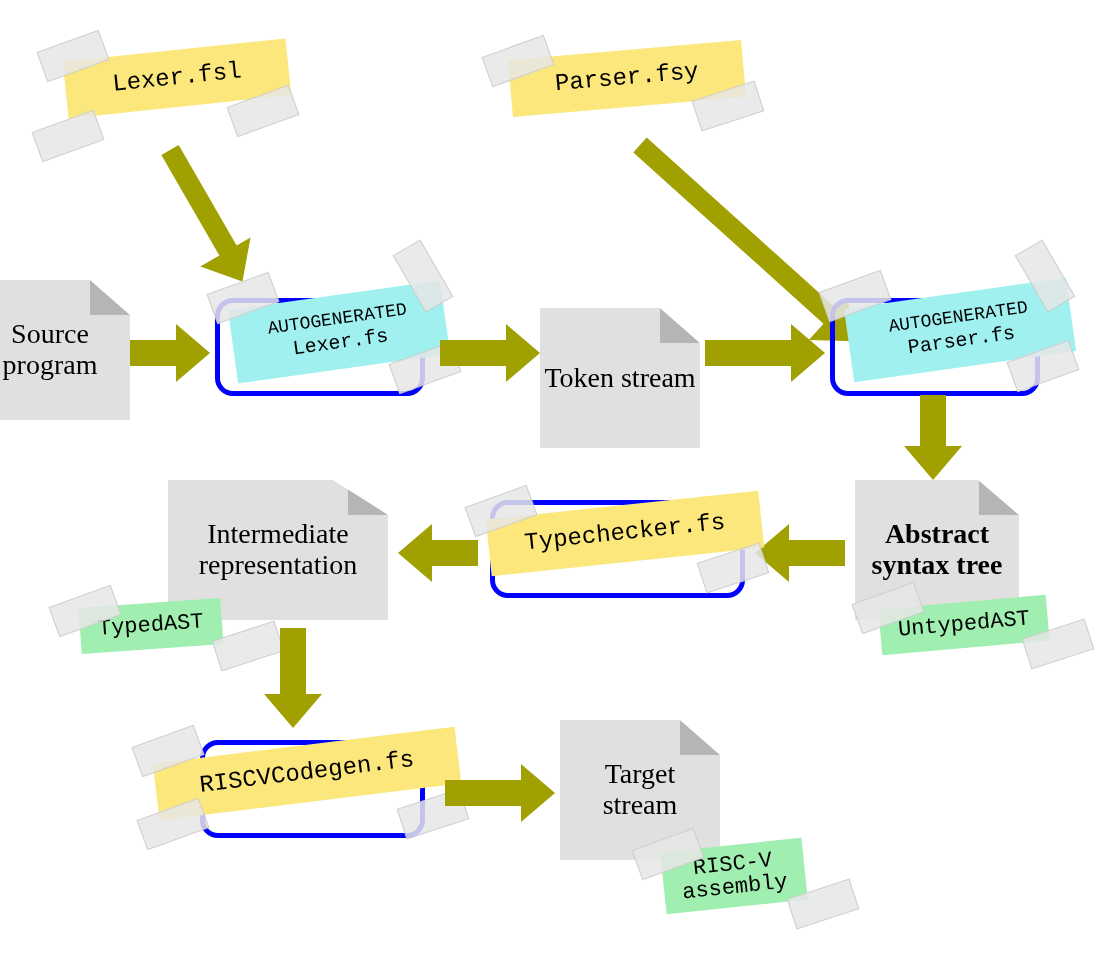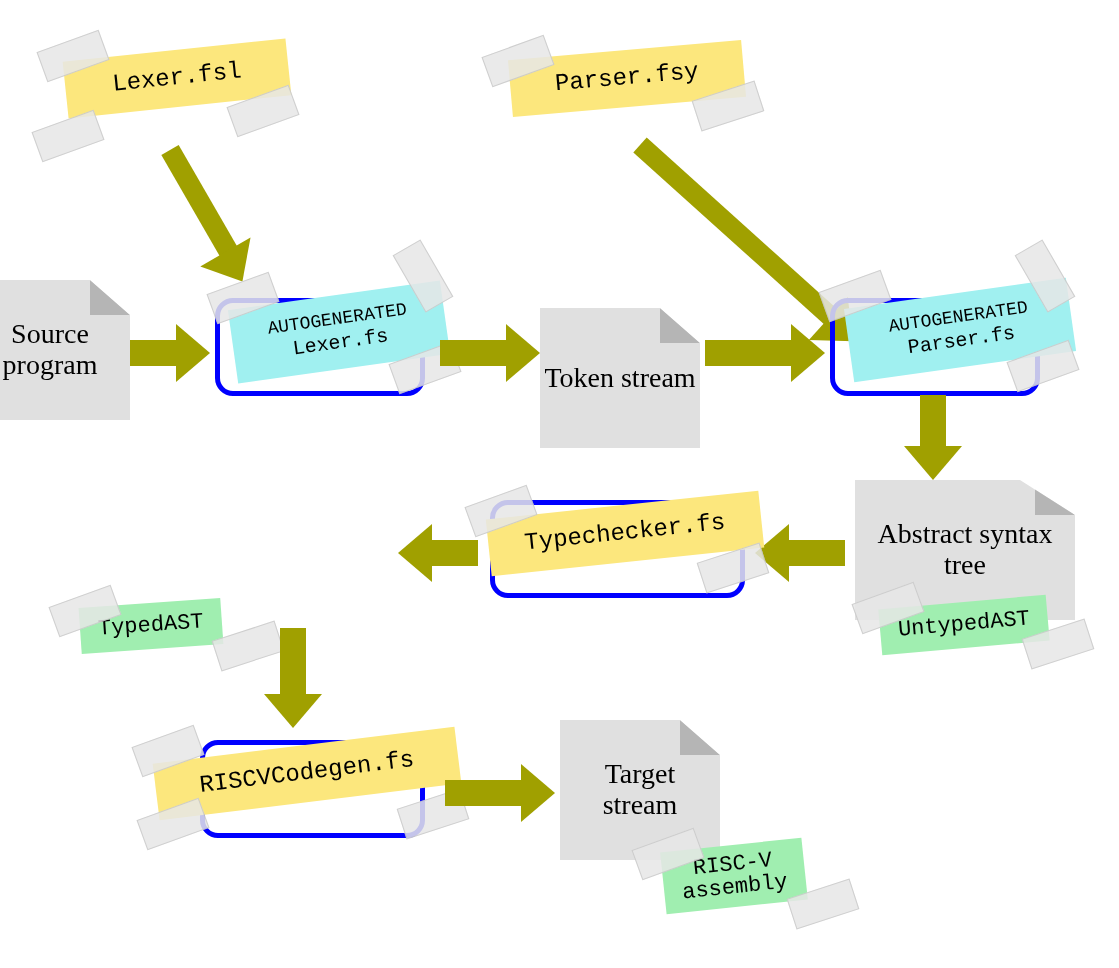--- a/index.html
+++ b/index.html
@@ -163,40 +163,43 @@
   <div class="note cyan" style="left:848px; top:293px; transform:rotate(-8deg); width:180px; font-size:20px;">
     <span class="small">AUTOGENERATED</span>
     <span>Parser.fs</span>
   </div>
   <div class="tape" style="left:822px; top:280px; transform:rotate(-20deg);"></div>
   <div class="tape" style="left:1012px; top:260px; transform:rotate(60deg);"></div>
   <div class="tape" style="left:1010px; top:350px; transform:rotate(-20deg);"></div>
 
   <div class="arrow down" style="left:920px; top:395px; height:55px;"></div>
 
-  <div class="doc" style="left:855px; top:480px; width:220px;">
+  <div class="doc" style="left:855px; top:480px; width:164px;font-weight:bold;">
     <div class="txt">Abstract syntax tree</div>
   </div>
   <div class="note green" style="left:880px; top:602px; transform:rotate(-5deg); font-size:22px; padding:10px 18px;">
     <span>UntypedAST</span>
   </div>
   <div class="tape" style="left:855px; top:592px; transform:rotate(-20deg);"></div>
   <div class="tape" style="left:1025px; top:628px; transform:rotate(-18deg);"></div>
 
   <div class="arrow left" style="left:785px; top:540px; width:60px;"></div>
 
   <div class="proc" style="left:490px; top:500px; width:245px; height:88px;"></div>
   <div class="note yellow" style="left:488px; top:505px; transform:rotate(-6deg); width:230px;">
     <span>Typechecker.fs</span>
   </div>
   <div class="tape" style="left:468px; top:495px; transform:rotate(-20deg);"></div>
   <div class="tape" style="left:700px; top:552px; transform:rotate(-18deg);"></div>
 
   <div class="arrow left" style="left:428px; top:540px; width:50px;"></div>
 
+  <div class="doc" style="left:168px; top:480px; width:220px;">
+    <div class="txt">Intermediate representation</div>
+  </div>
   <div class="note green" style="left:80px; top:603px; transform:rotate(-4deg); font-size:22px; padding:10px 18px;">
     <span>TypedAST</span>
   </div>
   <div class="tape" style="left:52px; top:595px; transform:rotate(-20deg);"></div>
   <div class="tape" style="left:215px; top:630px; transform:rotate(-18deg);"></div>
 
   <div class="arrow down" style="left:280px; top:628px; height:70px;"></div>
 
   <div class="proc" style="left:200px; top:740px; width:215px; height:88px;"></div>
   <div class="note yellow" style="left:155px; top:745px; transform:rotate(-7deg); width:260px;">

